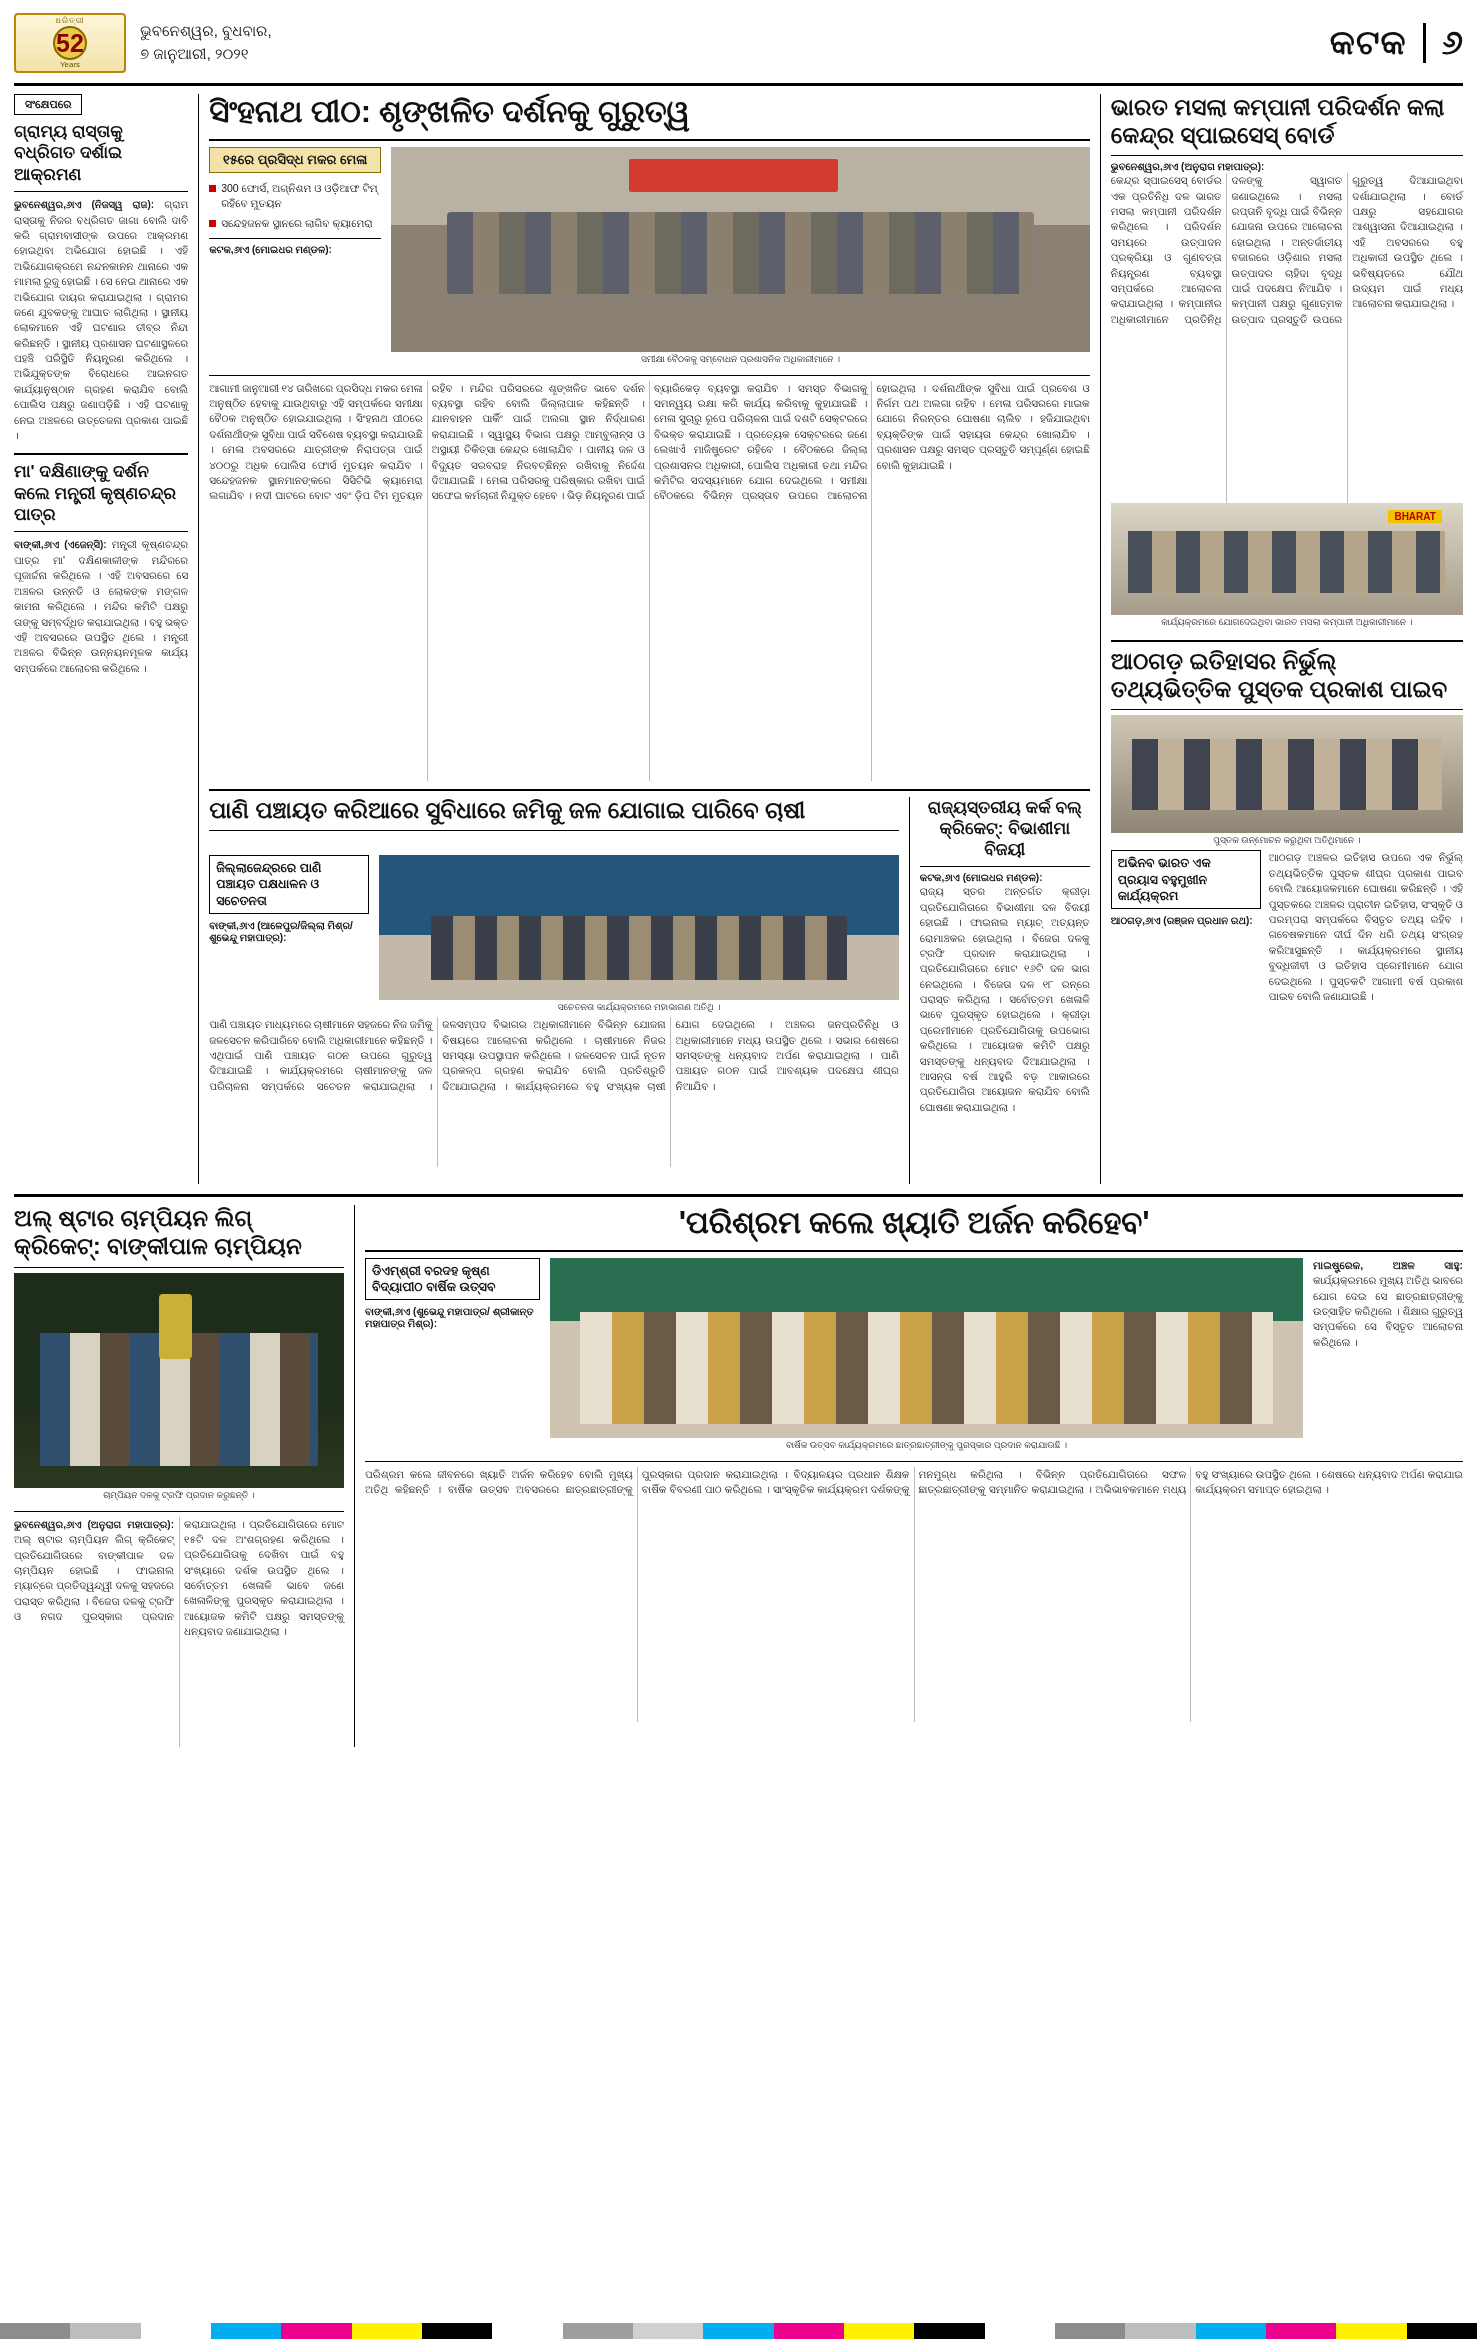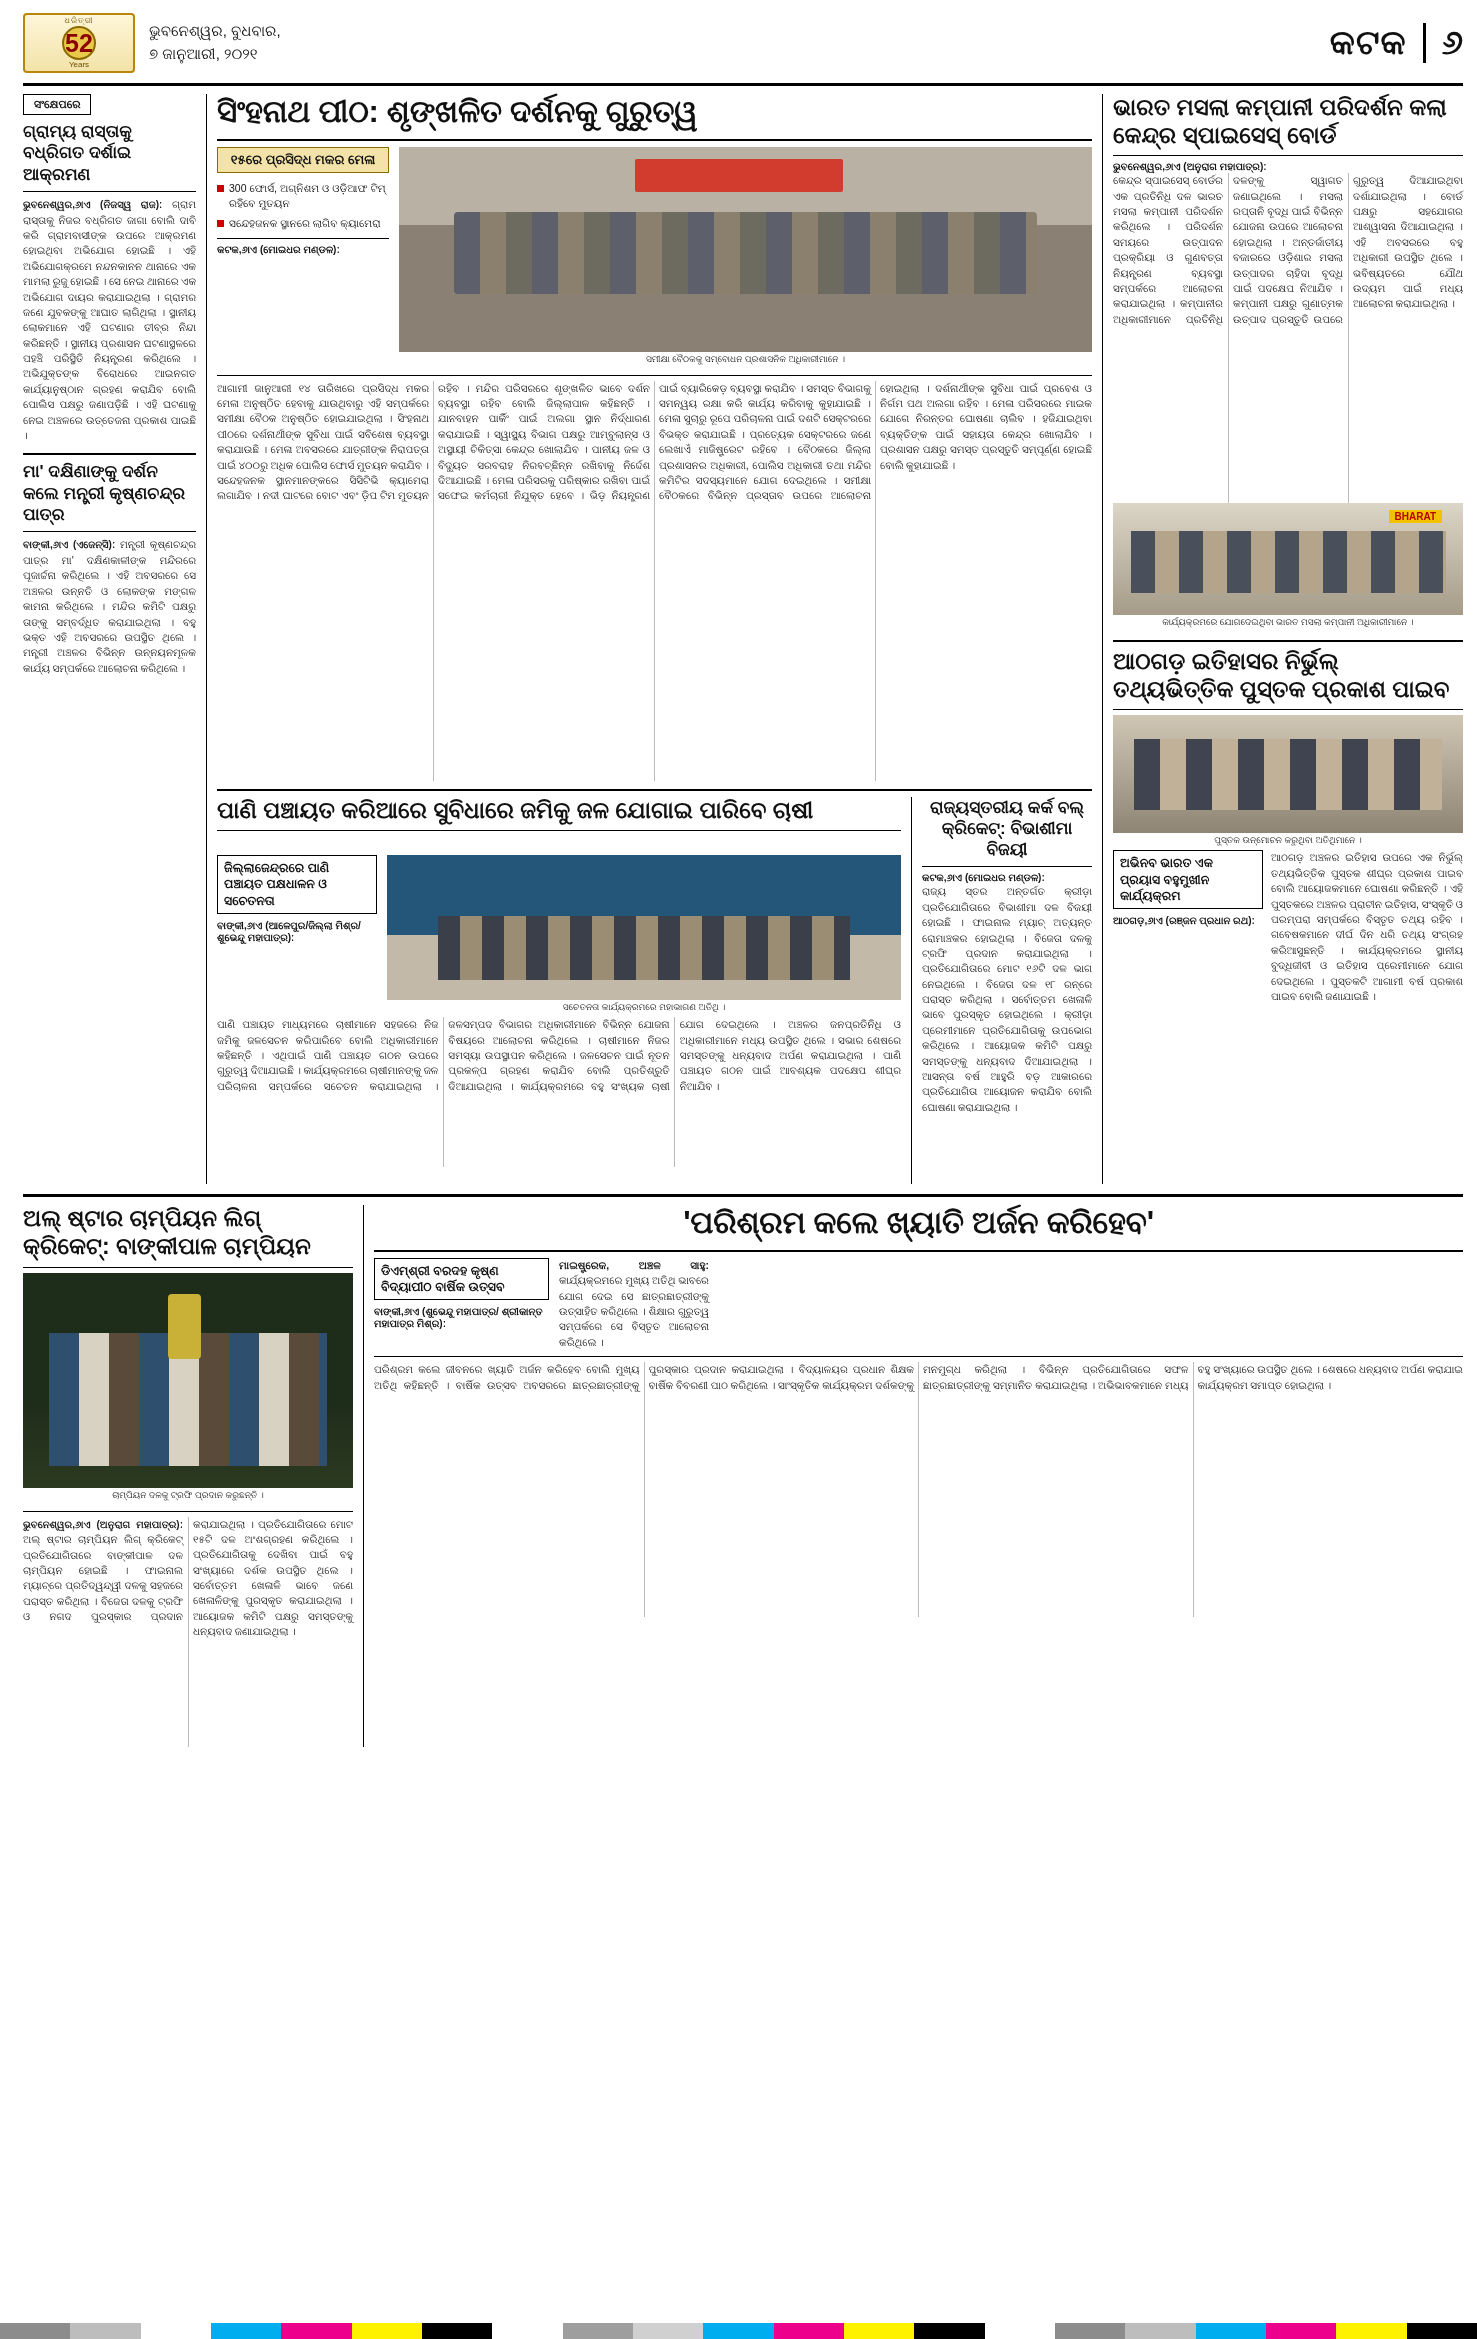--- a/index.html
+++ b/index.html
@@ -6,21 +6,21 @@
   html, body { margin:0; padding:0; }
   body {
     width: 1477px;
     height: 2339px;
     background: #ffffff;
     font-family: "Liberation Sans", sans-serif;
     color: #111;
     position: relative;
     overflow: hidden;
   }
-  .page { width:1477px; height:2339px; position:relative; padding: 8px 14px 0 23px; }
+  .page { width:1477px; height:2339px; position:relative; padding: 8px 14px 0 14px; }
 
   
   .masthead {
     display:flex; align-items:center; justify-content:space-between;
     border-bottom: 3px solid #000; padding-bottom:6px; height:78px;
   }
   .mast-left { display:flex; align-items:center; gap:14px; }
   .logo-badge {
     width:112px; height:60px; border:2px solid #b8860b; border-radius:4px;
     background: linear-gradient(#fdf6d8,#f3e3a8);
@@ -287,20 +287,28 @@
     <div style="flex:1;">
       <div class="hl-big" style="text-align:center;">'ପରିଶ୍ରମ କଲେ ଖ୍ୟାତି ଅର୍ଜନ କରିହେବ'</div>
       <div class="rule"></div>
 
       <div style="display:flex; gap:10px;">
         <div style="width:175px; flex:0 0 auto;">
           <div class="mini-head">ଡିଏମ୍‌ଶ୍ରୀ ବରଦହ କୃଷ୍ଣ ବିଦ୍ୟାପୀଠ ବାର୍ଷିକ ଉତ୍ସବ</div>
           <div class="dateline">ବାଙ୍କୀ,୬ାଏ (ଶୁଭେନ୍ଦୁ ମହାପାତ୍ର/ ଶ୍ରୀକାନ୍ତ ମହାପାତ୍ର ମିଶ୍ର)ː</div>
         </div>
 
+        <div style="flex:1;">
+          <div class="photo" style="height:180px;">
+            <div class="ph-inner" style="background:linear-gradient(#2a6e52 0 35%, #cdc3b0 35% 100%);"></div>
+            <div style="position:absolute; left:4%; top:30%; width:92%; height:62%;
+                 background:repeating-linear-gradient(90deg,#e8e0cf 0 32px,#caa24a 32px 64px,#6b5a45 64px 96px);"></div>
+          </div>
+          <div class="caption">ବାର୍ଷିକ ଉତ୍ସବ କାର୍ଯ୍ୟକ୍ରମରେ ଛାତ୍ରଛାତ୍ରୀଙ୍କୁ ପୁରସ୍କାର ପ୍ରଦାନ କରାଯାଉଛି ।</div>
+        </div>
 
         <div style="width:150px; flex:0 0 auto;">
           <div class="body-txt">
             <span class="lead">ମାଇଷ୍ଟ୍ରେକ, ଅଞ୍ଚଳ ସାହୁ:</span>
             <span>କାର୍ଯ୍ୟକ୍ରମରେ ମୁଖ୍ୟ ଅତିଥି ଭାବରେ ଯୋଗ ଦେଇ ସେ ଛାତ୍ରଛାତ୍ରୀଙ୍କୁ ଉତ୍ସାହିତ କରିଥିଲେ । ଶିକ୍ଷାର ଗୁରୁତ୍ୱ ସମ୍ପର୍କରେ ସେ ବିସ୍ତୃତ ଆଲୋଚନା କରିଥିଲେ ।</span>
           </div>
         </div>
       </div>
 
       <div class="rule-thin"></div>

